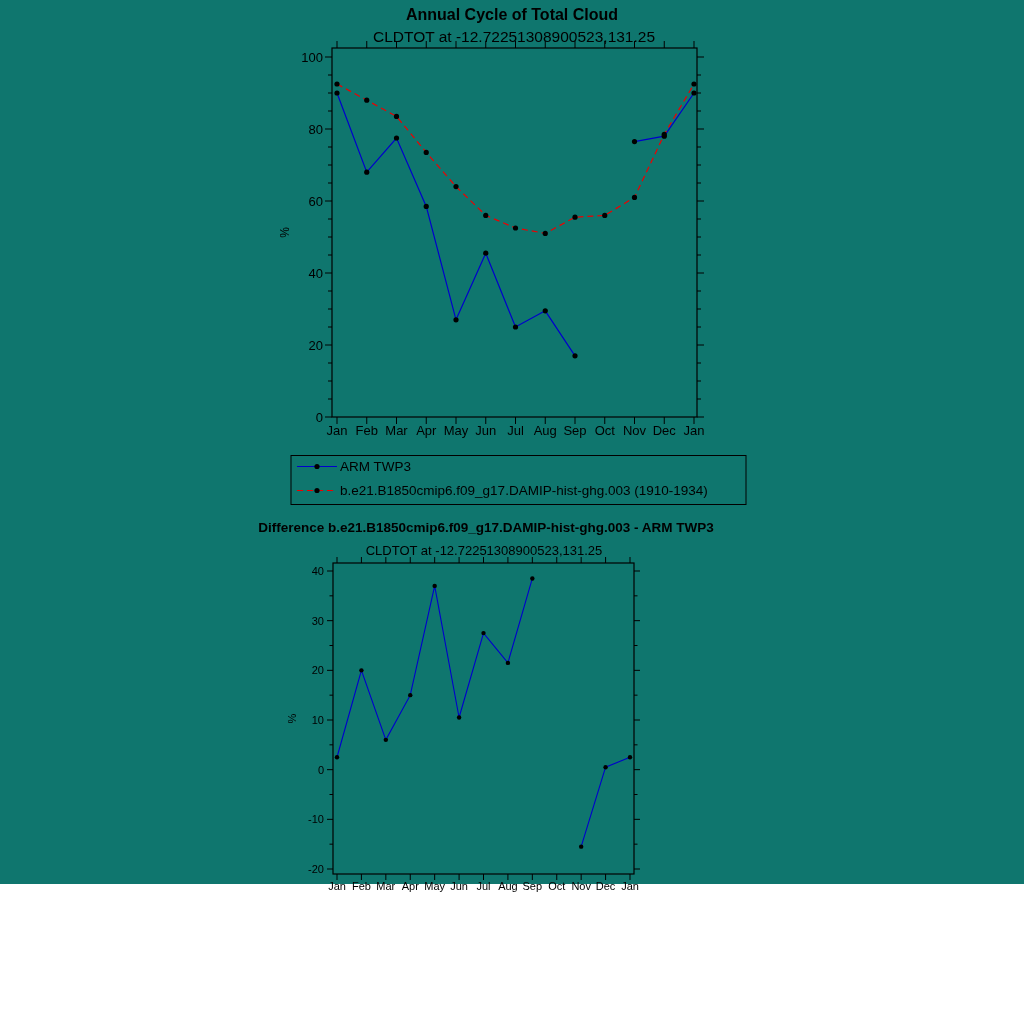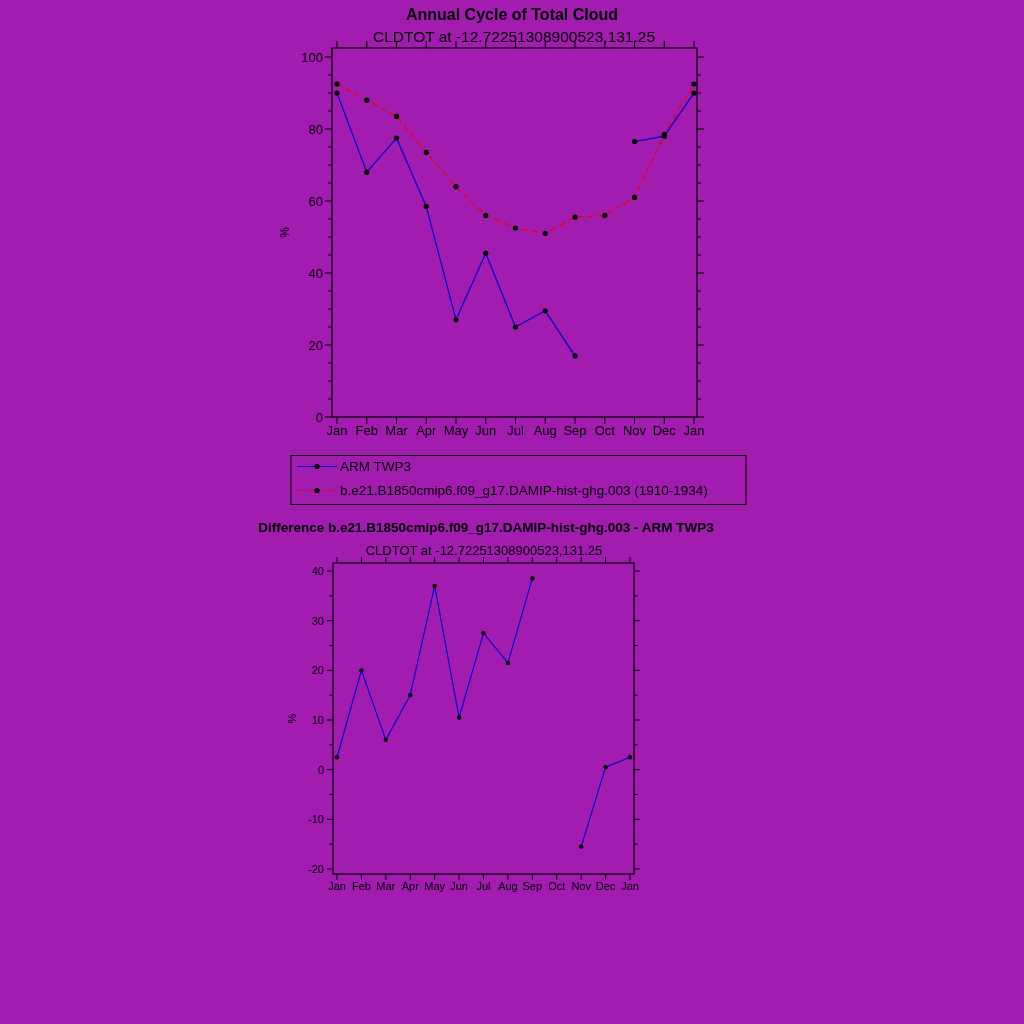--- a/index.html
+++ b/index.html
@@ -6,22 +6,22 @@
     margin: 0;
     padding: 0;
     width: 1024px;
     height: 1024px;
     background: #ffffff;
     overflow: hidden;
   }
   .page {
     position: relative;
     width: 1024px;
-    height: 1024px;
-    background: #a21caf;
+    height: 884px;
+    background: #0f766e;
   }
   svg text {
     font-family: "Liberation Sans", sans-serif;
     fill: #000000;
   }
   .t-title    { font-size: 16px; font-weight: bold; }
   .t-sub      { font-size: 15.5px; }
   .t-tick     { font-size: 13px; }
   .t-tick-sm  { font-size: 11px; }
   .t-leg      { font-size: 13.5px; }

